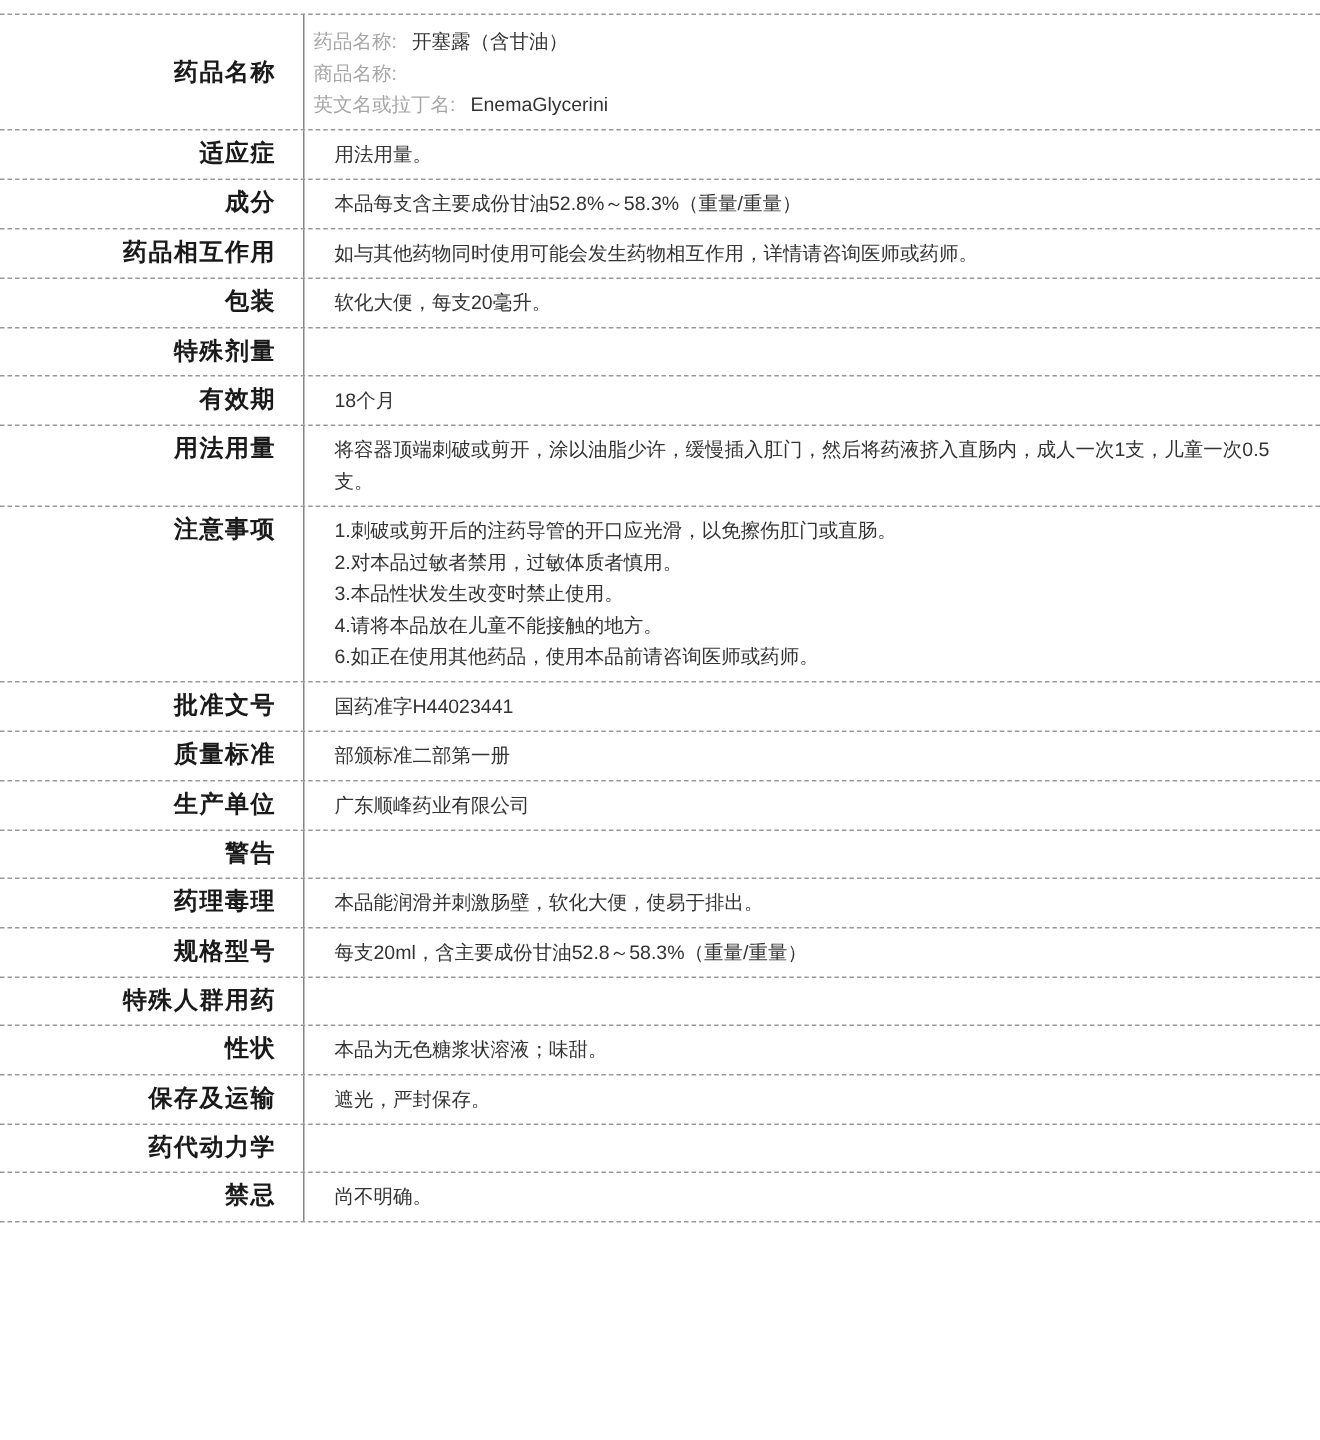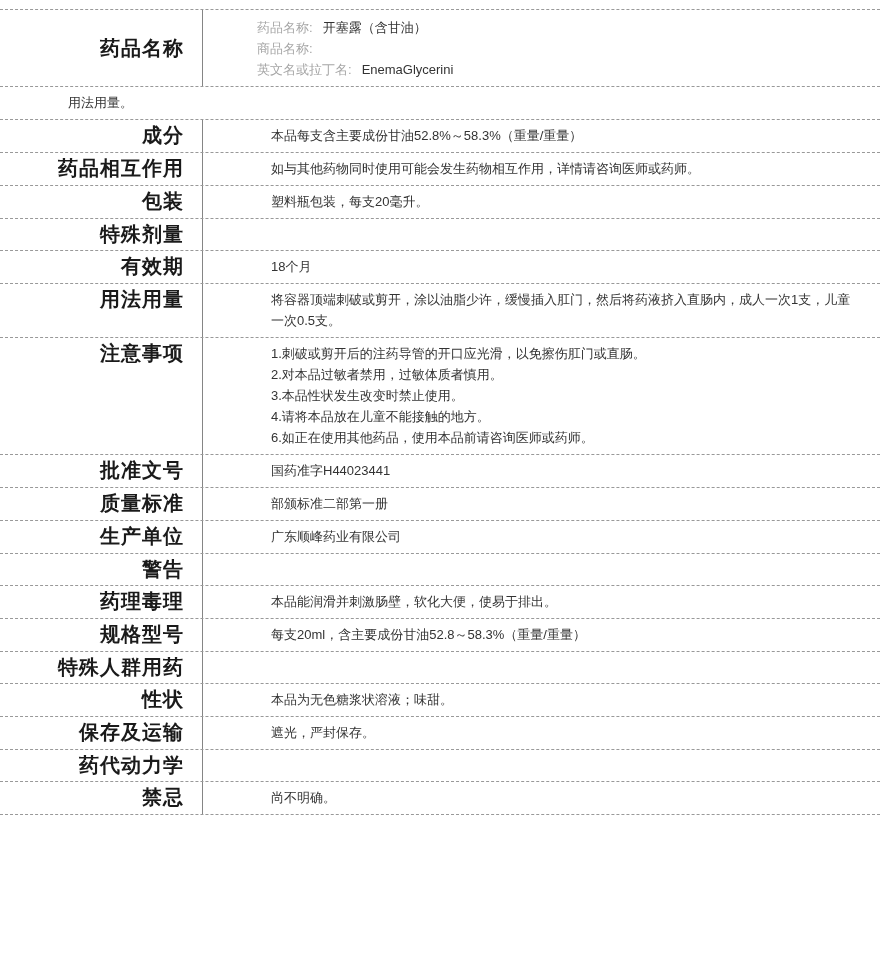--- a/index.html
+++ b/index.html
@@ -34,40 +34,39 @@
   }
   .row:first-child {
     border-top: 1px dashed var(--row-border);
   }
   .label-cell {
     width: 203px;
     flex: 0 0 203px;
     border-right: 1px solid var(--divider);
     text-align: right;
     padding: 5px 18px 5px 4px;
-    font-size: 20px;
+    font-size: 16px;
     font-weight: bold;
     color: var(--label-text);
     line-height: 21px;
     letter-spacing: 1px;
   }
   .row-first .label-cell {
     display: flex;
     align-items: center;
     justify-content: flex-end;
     padding-top: 0;
     padding-bottom: 0;
   }
   .value-cell {
     flex: 1 1 auto;
     padding: 5px 26px 6px 20px;
     font-size: 13px;
     line-height: 21px;
     color: var(--value-text);
-    margin-left: 48px;
   }
   .row-first .value-cell {
     padding-left: 6px;
     padding-top: 7px;
   }
   .field-line {
     line-height: 21px;
     white-space: nowrap;
   }
   .field-label {
@@ -87,33 +86,34 @@
 <div class="drug-table">
     <div class="row row-first">
       <div class="label-cell">药品名称</div>
       <div class="value-cell">
         <div class="field-line"><span class="field-label">药品名称:</span><span class="field-value">开塞露（含甘油）</span></div>
         <div class="field-line"><span class="field-label">商品名称:</span></div>
         <div class="field-line"><span class="field-label">英文名或拉丁名:</span><span class="field-value">EnemaGlycerini</span></div>
       </div>
     </div>
     <div class="row">
+      <div class="label-cell">适应症</div>
       <div class="value-cell">用法用量。</div>
     </div>
     <div class="row">
       <div class="label-cell">成分</div>
       <div class="value-cell">本品每支含主要成份甘油52.8%～58.3%（重量/重量）</div>
     </div>
     <div class="row">
       <div class="label-cell">药品相互作用</div>
       <div class="value-cell">如与其他药物同时使用可能会发生药物相互作用，详情请咨询医师或药师。</div>
     </div>
     <div class="row">
       <div class="label-cell">包装</div>
-      <div class="value-cell">塑料瓶包装，每支20毫升。</div>
+      <div class="value-cell">软化大便，每支20毫升。</div>
     </div>
     <div class="row">
       <div class="label-cell">特殊剂量</div>
       <div class="value-cell"></div>
     </div>
     <div class="row">
       <div class="label-cell">有效期</div>
       <div class="value-cell">18个月</div>
     </div>
     <div class="row">

